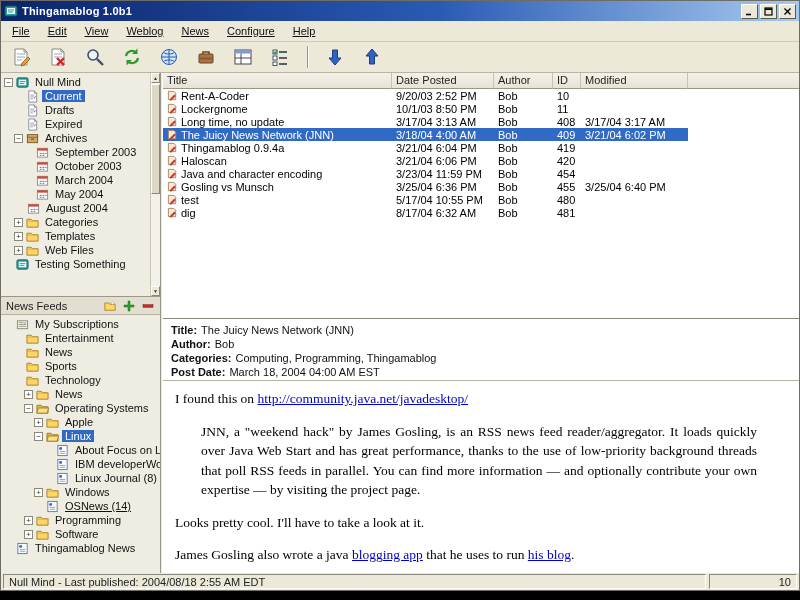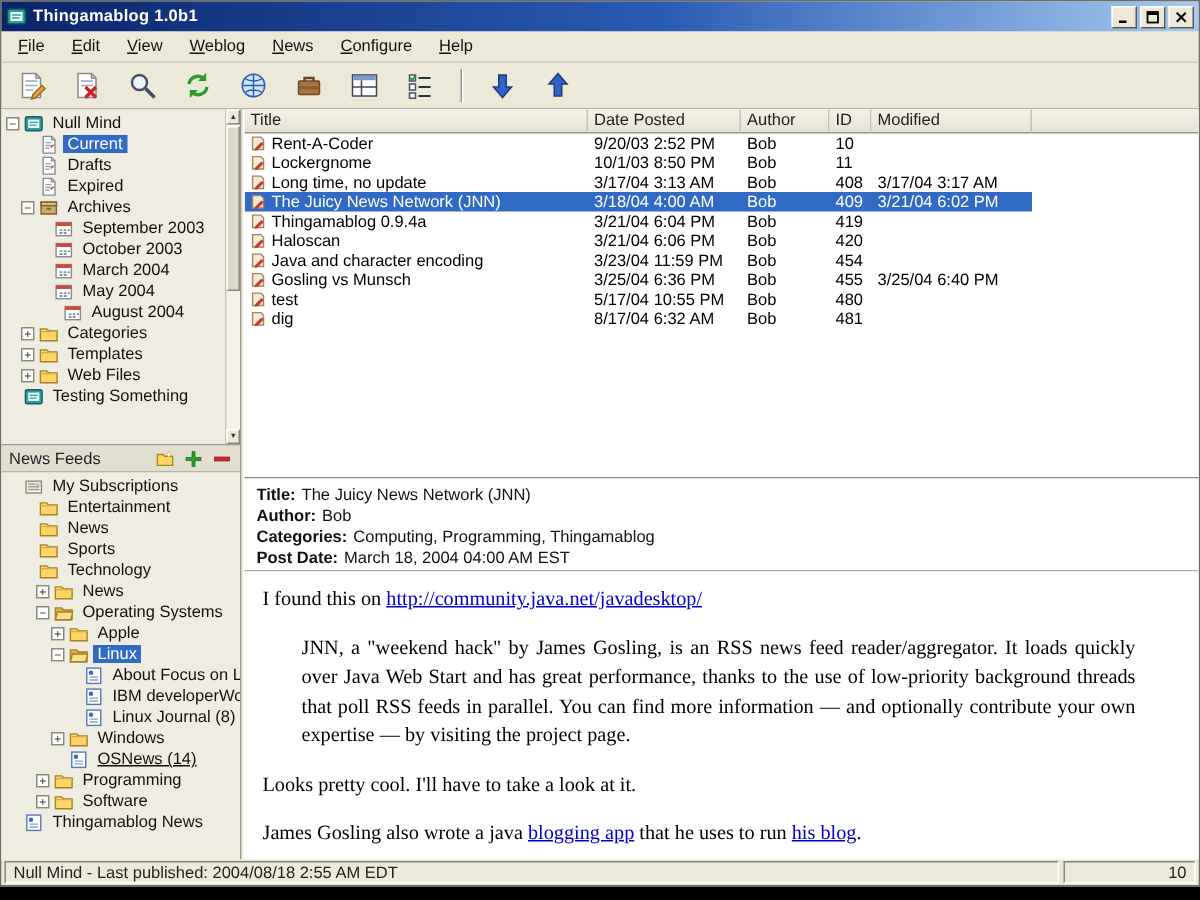--- a/index.html
+++ b/index.html
@@ -9,21 +9,21 @@
 
   
   .titlebar { height:20px; background:linear-gradient(to right, var(--tb1,#0a246a), #2a5bb4 55%, var(--tb2,#a6caf0)); display:flex; align-items:center; padding:0 3px; flex:0 0 auto; }
   .app-icon { width:14px; height:14px; margin-right:4px; display:inline-flex; }
   .title-text { color:#fff; font-size:11px; font-weight:bold; flex:1; letter-spacing:.2px; }
   .win-btn { width:17px; height:15px; margin-left:2px; background:#ece9d8; border:1px solid; border-color:#fff #5a5850 #5a5850 #fff; display:inline-flex; align-items:center; justify-content:center; }
   .win-btn svg { width:9px; height:9px; }
 
   
   .menubar { height:21px; display:flex; align-items:center; padding:0 2px; border-bottom:1px solid #cfccbd; flex:0 0 auto; background:#ece9d8; }
-  .menu-item { display:inline-block; padding:3px 9px; font-size:11px; color:#111; }
+  .menu-item { display:inline-block; padding:3px 9px; font-size:11px; color:#111;text-decoration:underline; }
   .menu-item::first-letter { text-decoration:underline; }
 
   
   .toolbar { height:31px; display:flex; align-items:center; padding:0 6px; border-bottom:1px solid #b7b4a5; flex:0 0 auto; background:#ece9d8; }
   .tool-btn { width:28px; height:26px; border:1px solid transparent; background:transparent; margin-right:9px; display:inline-flex; align-items:center; justify-content:center; }
   .tool-icon { width:20px; height:20px; display:inline-flex; }
   .tool-icon svg { width:20px; height:20px; }
   .tb-sep { width:2px; height:22px; border-left:1px solid #9a978a; border-right:1px solid #fff; margin:0 12px 0 4px; }
 
   
@@ -325,21 +325,21 @@
                 <span class="expander hidden-exp"></span>
                 <span class="tree-icon">
                   <svg viewBox="0 0 14 14">
                     <rect x="1.5" y="2.5" width="11" height="9.5" fill="#fff" stroke="#8a8a96"></rect>
                     <rect x="1.5" y="2.5" width="11" height="2.5" fill="#cc4a3a"></rect>
                     <path d="M4 8h2M7 8h2M10 8h1.5M4 10h2M7 10h2" stroke="#667"></path>
                   </svg>
                 </span>
                 <span class="tree-label">May 2004</span>
               </div>
-              <div class="tree-row" style="padding-left: 29px;">
+              <div class="tree-row" style="padding-left: 14px;">
                 <span class="expander hidden-exp"></span>
                 <span class="tree-icon">
                   <svg viewBox="0 0 14 14">
                     <rect x="1.5" y="2.5" width="11" height="9.5" fill="#fff" stroke="#8a8a96"></rect>
                     <rect x="1.5" y="2.5" width="11" height="2.5" fill="#cc4a3a"></rect>
                     <path d="M4 8h2M7 8h2M10 8h1.5M4 10h2M7 10h2" stroke="#667"></path>
                   </svg>
                 </span>
                 <span class="tree-label">August 2004</span>
               </div>

